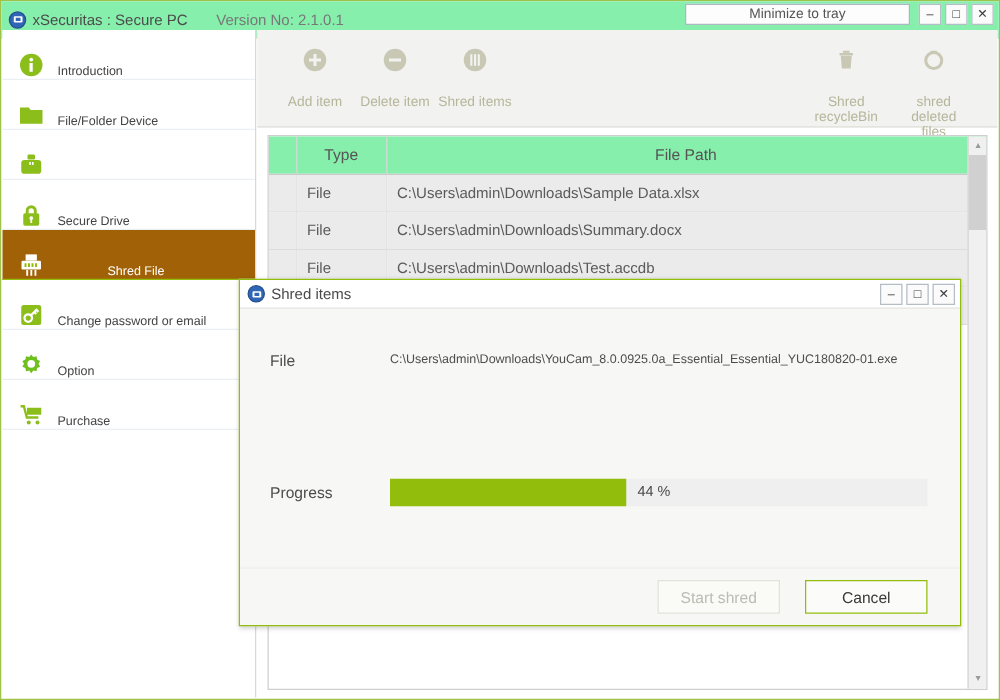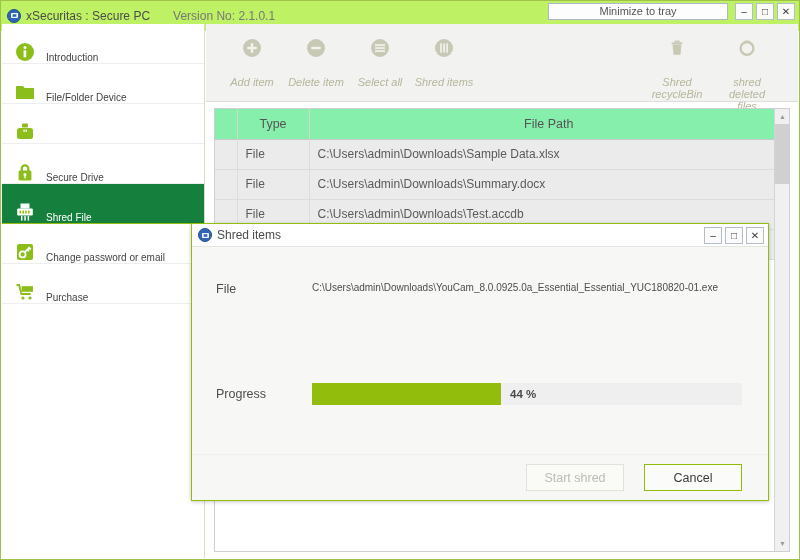--- a/index.html
+++ b/index.html
@@ -17,21 +17,21 @@
   
   #app {
     position:absolute; inset:0;
     border:1px solid #9ec24a;
     background:#ffffff;
   }
 
   
   #titlebar {
     position:absolute; left:0; top:0; right:0; height:30px;
-    background:#bef264;
+    background:#86efac;
     border-bottom:1px solid #cfd8b8;
     display:flex; align-items:center;
   }
   #title-left { display:flex; align-items:center; padding-left:6px; gap:5px; }
   .app-logo {
     width:14px; height:14px; border-radius:50%;
     background:#2f66b5;
     display:inline-flex; align-items:center; justify-content:center;
     color:#fff; font-size:7px; font-weight:bold;
     border:1px solid #23508f;
@@ -69,21 +69,21 @@
   }
   .nav-item {
     height:40px;
     display:flex; align-items:flex-end;
     padding-left:12px;
     border-bottom:1px solid #eceff1;
     color:#434343;
     font-size:10px;
     background:#ffffff;
   }
-  .nav-item.active { background:#15803d; color:#ffffff; border-bottom-color:#93bd0d; }
+  .nav-item.active { background:#a16207; color:#ffffff; border-bottom-color:#93bd0d;gap:40px; }
   .nav-ico { width:22px; height:22px; margin-right:10px; flex:0 0 22px; display:block; }
   .nav-label { white-space:nowrap; }
 
   
   #content {
     position:absolute; left:205px; top:23px; right:1px; bottom:1px;
     background:#ffffff;
   }
 
   
@@ -92,21 +92,20 @@
     background:#f2f2f0;
     border-bottom:1px solid #dededa;
     display:flex; align-items:flex-start;
   }
   #toolbar-left { display:flex; padding-left:14px; padding-top:6px; }
   #toolbar-right { position:absolute; right:16px; top:6px; display:flex; }
   .tb-btn {
     width:64px;
     display:flex; flex-direction:column; align-items:center;
     padding-top:6px;
-    font-style:italic;
   }
   .tb-btn.wide { width:70px; }
   .tb-ico { width:24px; height:24px; display:block; }
   .tb-label {
     margin-top:16px;
     font-size:11px; color:#b6b69b;
     text-align:center; line-height:12px;
     white-space:nowrap;
   }
   .tb-label.twoline { white-space:normal; width:64px; }
@@ -180,21 +179,21 @@
   .lbl { width:120px; text-align:left; padding-left:24px; font-size:12.5px; color:#4d4d4d; }
   .val { font-size:10px; color:#4d4d4d; }
 
   .row-progress { position:absolute; left:0; top:135px; right:0; display:flex; align-items:center; }
   #progress-track {
     width:430px; height:22px; background:#efefef; position:relative;
   }
   #progress-fill { position:absolute; left:0; top:0; bottom:0; background:#93bd0d; }
   #progress-pct {
     position:absolute; left:198px; top:0; height:22px; line-height:22px;
-    font-size:11.5px; color:#4a4a4a; font-weight:bold;
+    font-size:11.5px; color:#4a4a4a; font-weight:normal;
   }
   #remaining-time {
     position:absolute; left:308px; top:148px;
     font-size:12.5px; color:#4d4d4d;
   }
 
   #dlg-footer {
     position:absolute; left:0; right:0; bottom:0; height:46px;
     background:#f7f7f5;
     border-top:1px solid #eeeeea;
@@ -302,20 +301,29 @@
       <span class="nav-ico">
         <svg viewBox="0 0 22 22" width="22" height="22">
             <rect x="3" y="3" width="16" height="16" rx="2" fill="#8cbe1b"></rect>
             <circle cx="8.6" cy="13.4" r="3" fill="none" stroke="#fff" stroke-width="1.8"></circle>
             <path d="M10.6 11.4l5.2-5.2M13.4 8.6l1.6 1.6M15.1 6.9l1.6 1.6" stroke="#fff" stroke-width="1.8" fill="none"></path>
           </svg>
       </span>
       <span class="nav-label">Change password or email</span>
     </div>
 
+    <div class="nav-item">
+      <span class="nav-ico">
+        <svg viewBox="0 0 22 22" width="22" height="22">
+            <path d="M11 2.5l1.6 2.1 2.6-.6.5 2.6 2.4 1.1-1.3 2.3 1.3 2.3-2.4 1.1-.5 2.6-2.6-.6L11 17.5l-1.6-2.1-2.6.6-.5-2.6L3.9 12.3l1.3-2.3L3.9 7.7l2.4-1.1.5-2.6 2.6.6z" fill="#6fbf1f"></path>
+            <circle cx="11" cy="10" r="3.1" fill="#fff"></circle>
+          </svg>
+      </span>
+      <span class="nav-label">Option</span>
+    </div>
 
     <div class="nav-item">
       <span class="nav-ico">
         <svg viewBox="0 0 22 22" width="22" height="22">
             <path d="M2.5 4h2.6l2.4 9h9.2" fill="none" stroke="#8cbe1b" stroke-width="1.9"></path>
             <rect x="7.6" y="5.2" width="11.4" height="5.6" fill="#8cbe1b"></rect>
             <circle cx="9" cy="17" r="1.6" fill="#8cbe1b"></circle>
             <circle cx="16" cy="17" r="1.6" fill="#8cbe1b"></circle>
           </svg>
       </span>
@@ -345,31 +353,20 @@
         <div class="tb-btn">
           <span class="tb-ico">
             <svg viewBox="0 0 24 24" width="24" height="24">
                 <circle cx="12" cy="12" r="9" fill="#c8c8b4"></circle>
                 <rect x="7.2" y="10.8" width="9.6" height="2.4" fill="#f2f2f0"></rect>
               </svg>
           </span>
           <span class="tb-label">Delete item</span>
         </div>
 
-        <div class="tb-btn">
-          <span class="tb-ico">
-            <svg viewBox="0 0 24 24" width="24" height="24">
-                <circle cx="12" cy="12" r="9" fill="#c8c8b4"></circle>
-                <rect x="7" y="8.2" width="10" height="1.7" fill="#f2f2f0"></rect>
-                <rect x="7" y="11.2" width="10" height="1.7" fill="#f2f2f0"></rect>
-                <rect x="7" y="14.2" width="10" height="1.7" fill="#f2f2f0"></rect>
-              </svg>
-          </span>
-          <span class="tb-label">Select all</span>
-        </div>
 
         <div class="tb-btn">
           <span class="tb-ico">
             <svg viewBox="0 0 24 24" width="24" height="24">
                 <circle cx="12" cy="12" r="9" fill="#c8c8b4"></circle>
                 <rect x="8.2" y="7.4" width="1.7" height="9.2" fill="#f2f2f0"></rect>
                 <rect x="11.2" y="7.4" width="1.7" height="9.2" fill="#f2f2f0"></rect>
                 <rect x="14.2" y="7.4" width="1.7" height="9.2" fill="#f2f2f0"></rect>
               </svg>
           </span>

